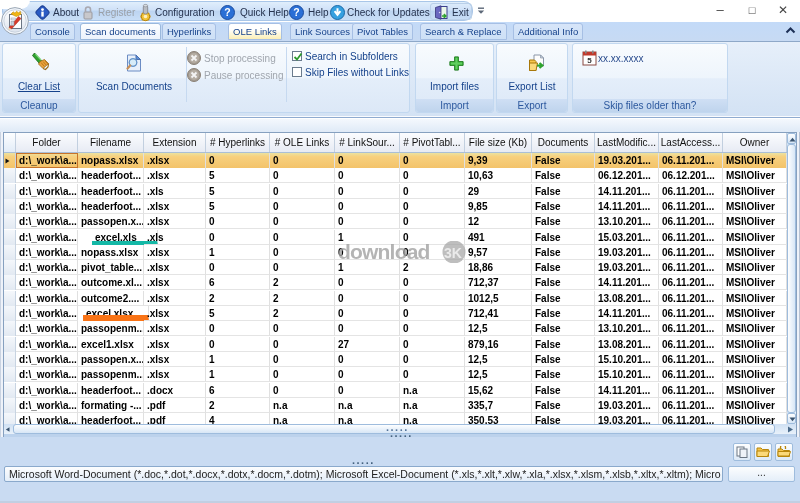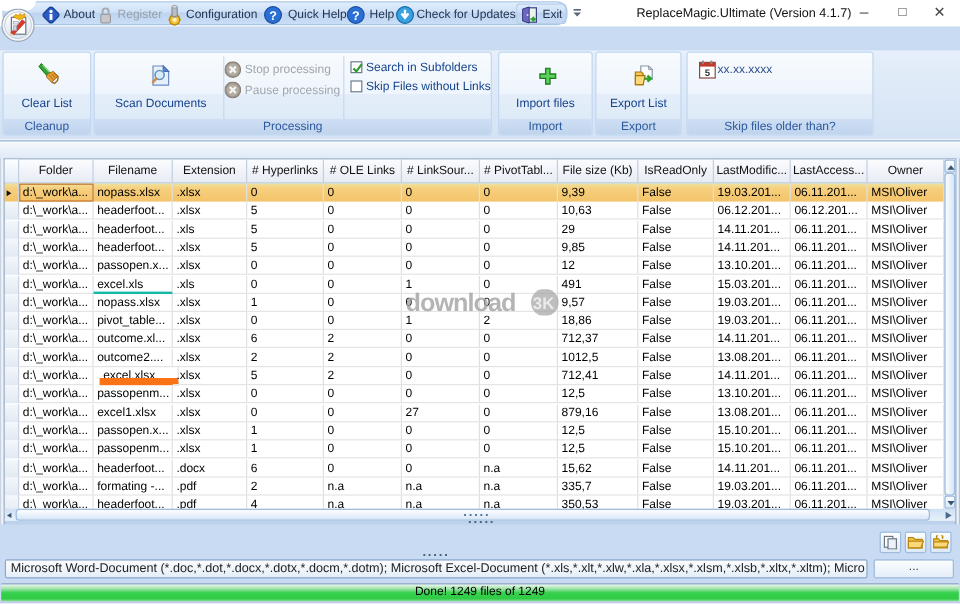--- a/index.html
+++ b/index.html
@@ -27,21 +27,21 @@
 .btnlabel { position:absolute; text-align:center; color:#15428b; font-size:10px; white-space:nowrap; }
 
 .graytext { position:absolute; color:#a0a6ae; font-size:10px; white-space:nowrap; }
 .cbx { position:absolute; width:10px; height:10px; background:#fff; border:1px solid #6a7b8d; }
 .cbxlabel { position:absolute; color:#15428b; font-size:10px; white-space:nowrap; }
 #gapstrip { position:absolute; left:0; top:118px; width:800px; height:14px; background:linear-gradient(#f4f8fd, #dfeaf7); border-top:1px solid #fff; }
 
 #grid { position:absolute; left:3px; top:132px; width:794px; height:305px; background:#fff; border:1px solid #86a0bf; }
 #ghead { position:absolute; left:0; top:0; width:792px; height:20px; background:linear-gradient(#fbfcfe, #e7ebf4); border-bottom:1px solid #aabfd6; }
 .hc { position:absolute; top:0; height:19px; line-height:19px; text-align:center; color:#111; border-right:1px solid #c2cfdf; font-size:10px; overflow:hidden; white-space:nowrap; }
-.row { position:absolute; left:0; width:792px; height:16px; }
+.row { position:absolute; left:0; width:792px; height:16px;font-weight:bold; }
 .cell { position:absolute; top:0; height:15px; line-height:15px; padding-left:3px; border-right:1px solid #e0e0e0; color:#000; font-size:10px; white-space:nowrap; overflow:hidden; }
 #watermark { position:absolute; left:327px; top:108px; width:150px; height:24px; z-index:5; }
 
 #vscroll { position:absolute; left:783px; top:0px; width:9px; height:291px; background:linear-gradient(90deg,#cfe0f3,#e8f1fa); }
 .vbtn { position:absolute; left:0; width:9px; height:11px; border:1px solid #9ebcdd; border-radius:2px; background:linear-gradient(#fdfeff,#d7e6f6); }
 #vthumb { position:absolute; left:0px; top:11px; width:9px; height:269px; border:1px solid #9ebcdd; border-radius:3px; background:linear-gradient(90deg,#fdfeff,#d7e6f6); }
 #hscroll { position:absolute; left:0; top:291px; width:792px; height:10px; background:linear-gradient(#cfe0f3, #e8f1fa); }
 #hthumb { position:absolute; left:9px; top:0px; width:762px; height:10px; border:1px solid #9ebcdd; border-radius:3px; background:linear-gradient(#fdfeff, #d7e6f6); }
 #gridsplit { position:absolute; left:0; top:301px; width:792px; height:3px; background:#bcd2ec; }
 
@@ -102,21 +102,20 @@
       <path d="M1.5 2.5 L7 0.8 V14.2 L1.5 12.5 Z" fill="#6a67c0" stroke="#37357a" stroke-width="0.8"></path>
       <circle cx="5.6" cy="7.5" r="0.8" fill="#d8dcf0"></circle>
       <path d="M8 11 l3.2 0 M9.8 9.2 L11.8 11 L9.8 12.8" stroke="#2fa32f" stroke-width="1.6" fill="none"></path>
     </svg>
     <span class="mitem" style="left:449px;">Exit</span>
   </div>
   <svg style="position:absolute;left:477px;top:7px" width="8" height="8" viewBox="0 0 8 8">
       <rect x="1" y="0.5" width="6" height="1.4" fill="#5c6878"></rect>
       <path d="M0.8 3.4 L4 6.8 L7.2 3.4 Z" fill="#5c6878"></path>
     </svg>
-  <div id="titletext">ReplaceMagic.Ultimate  (Version 4.1.7)</div>
   <span class="winbtn" style="left:705px;">–</span>
   <span class="winbtn" style="left:737px;font-size:11px;">□</span>
   <span class="winbtn" style="left:768px;font-size:12px;">✕</span>
   <div style="position:absolute;left:0;top:0;width:30px;height:9px;background:#ffffff;border-radius:0 0 16px 0;"></div>
   <div id="orb">
     <svg style="position:absolute;left:1px;top:7px;z-index:20" width="28" height="28" viewBox="0 0 28 28">
       <circle cx="14" cy="14" r="13.4" fill="#f2f6fb" stroke="#9aa6b4" stroke-width="1"></circle>
       <circle cx="14" cy="14" r="11.2" fill="url(#og)" stroke="#c2ccd8" stroke-width="0.8"></circle>
       <defs>
           <linearGradient id="og" x1="0" y1="0" x2="0" y2="1">
@@ -125,30 +124,43 @@
           </linearGradient>
         </defs>
       <rect x="8.5" y="7.5" width="12" height="14" fill="#fff" stroke="#6b7684"></rect>
       <path d="M8 20.5 L17.5 9.5 L20 11.5 L10.5 22 Z" fill="#d93b2a" stroke="#a02415" stroke-width="0.5"></path>
       <path d="M8 20.5 L10.5 22 L7.3 22.8 Z" fill="#f3c98e"></path>
       <path d="M10 7 l2.2-2.2 1.8 1.4 1.6-2 1.8 1.6 2-1.4 0.6 2.8 -4.6 2.4 Z" fill="#f2b614" stroke="#c08908" stroke-width="0.6"></path>
       <rect x="10" y="11" width="4.5" height="2" fill="#e8edf4" stroke="#8a94a2" stroke-width="0.5"></rect>
       <rect x="10" y="14.5" width="3" height="4" fill="#c9d2dd" stroke="#8a94a2" stroke-width="0.5"></rect>
     </svg>
   </div>
+  <div id="tabrow">
+    <span class="tab tb" style="left:30px;">Console</span>
+    <span class="tab tb" style="left:80px;background:linear-gradient(#fdfeff,#ecf3fc);border-color:#9ab8dc;">Scan documents</span>
+    <span class="tab tb" style="left:162px;">Hyperlinks</span>
+    <span class="tab tb" style="left:228px;background:linear-gradient(#ffffff 35%,#fbefb6);">OLE Links</span>
+    <span class="tab tb" style="left:290px;">Link Sources</span>
+    <span class="tab tb" style="left:352px;">Pivot Tables</span>
+    <span class="tab tb" style="left:420px;">Search &amp; Replace</span>
+    <span class="tab tb" style="left:513px;">Additional Info</span>
+    <svg style="position:absolute;left:785px;top:4px" width="11" height="8" viewBox="0 0 11 8">
+        <path d="M1.5 6.5 L5.5 2.5 L9.5 6.5" fill="none" stroke="#1c2f55" stroke-width="2"></path>
+      </svg>
+  </div>
   <div id="ribbon">
     <div class="group" style="left:2px;width:74px;">
       <svg style="position:absolute;left:28px;top:8px" width="19" height="19" viewBox="0 0 19 19">
         <path d="M3.5 1 L10.5 8.5 L8 11 L1.5 3.5 Z" fill="#2fa32f" stroke="#156515" stroke-width="0.8"></path>
         <path d="M4.5 2.2 L10 8" stroke="#7fd87f" stroke-width="1.2"></path>
         <path d="M9 9.5 L13.5 7.5 L17.5 11.5 L12 16.5 L7.5 12 Z" fill="#e8a33d" stroke="#9a6a18" stroke-width="0.8"></path>
         <path d="M10 10.5 L13.5 14.5 M12 9.5 L15.2 13 M13.8 8.6 L16.8 11.8" stroke="#c07818" stroke-width="1"></path>
         <path d="M12 16.5 L14.5 17.5 L17 15 L17.5 11.5" fill="none" stroke="#9a6a18" stroke-width="1.2"></path>
       </svg>
-      <div class="btnlabel" style="left:0;top:37px;width:100%;">Clear List</div>
+      <div class="btnlabel" style="left:0;top:37px;width:100%;text-decoration:underline;">Clear List</div>
       <div class="glabel">Cleanup</div>
     </div>
     <div class="group" style="left:78px;width:332px;">
       <svg style="position:absolute;left:47px;top:10px" width="16" height="18" viewBox="0 0 16 18">
         <path d="M1.5 1 H10 L14.5 5.5 V17 H1.5 Z" fill="#e8f0fa" stroke="#6b8cc4"></path>
         <path d="M10 1 L10 5.5 L14.5 5.5 Z" fill="#5b8dd6" stroke="#4a6fae"></path>
         <circle cx="7" cy="8.5" r="3.8" fill="#d6ecf8" stroke="#7aa8d8" stroke-width="1.3"></circle>
         <circle cx="7" cy="8.5" r="3.8" fill="none" stroke="#4a7ab4" stroke-width="0.5"></circle>
         <line x1="4.2" y1="11.5" x2="1.5" y2="14.5" stroke="#c89058" stroke-width="2.2" stroke-linecap="round"></line>
       </svg>
@@ -166,21 +178,20 @@
           <circle cx="7" cy="7" r="5" fill="#b5ada3"></circle>
         <path d="M4.5 4.5 L9.5 9.5 M9.5 4.5 L4.5 9.5" stroke="#f4f4f4" stroke-width="1.9"></path>
       </svg>
       <span class="graytext" style="left:125px;top:26px;">Pause processing</span>
       <span class="cbx" style="left:213px;top:7px;"><svg width="10" height="10" viewBox="0 0 10 10">
             <path d="M1.5 5 L4 7.5 L8.5 1.5" fill="none" stroke="#2d9a2d" stroke-width="1.8"></path>
           </svg></span>
       <span class="cbxlabel" style="left:226px;top:7px;">Search in Subfolders</span>
       <span class="cbx" style="left:213px;top:23px;"></span>
       <span class="cbxlabel" style="left:226px;top:23px;">Skip Files without Links</span>
-      <div class="glabel">Processing</div>
     </div>
     <div class="group" style="left:415px;width:79px;padding-left:44px;">
       <svg style="position:absolute;left:32px;top:11px" width="17" height="17" viewBox="0 0 18 18">
         <path d="M7 2 h4 v5 h5 v4 h-5 v5 h-4 v-5 h-5 v-4 h5 z" fill="#3cb43c" stroke="#1d7a1d"></path>
         <path d="M8 3 h2 v5 h5 v2 h-5 v5 h-2 v-5 h-5 v-2 h5 z" fill="#62cf62"></path>
       </svg>
       <div class="btnlabel" style="left:0;top:37px;width:100%;">Import files</div>
       <div class="glabel">Import</div>
     </div>
     <div class="group" style="left:496px;width:72px;">
@@ -214,21 +225,21 @@
   <div id="ghead">
     <div class="hc" style="left:0px;width:12px;background:linear-gradient(#fdfeff,#e2ecf8);"></div>
     <div class="hc" style="left:12px;width:62px;">Folder</div>
     <div class="hc" style="left:74px;width:66px;">Filename</div>
     <div class="hc" style="left:140px;width:62px;">Extension</div>
     <div class="hc" style="left:202px;width:64px;"># Hyperlinks</div>
     <div class="hc" style="left:266px;width:65px;"># OLE Links</div>
     <div class="hc" style="left:331px;width:65px;"># LinkSour...</div>
     <div class="hc" style="left:396px;width:65px;"># PivotTabl...</div>
     <div class="hc" style="left:461px;width:67px;">File size (Kb)</div>
-    <div class="hc" style="left:528px;width:63px;">IsReadOnly</div>
+    <div class="hc" style="left:528px;width:63px;">Documents</div>
     <div class="hc" style="left:591px;width:64px;">LastModific...</div>
     <div class="hc" style="left:655px;width:64px;">LastAccess...</div>
     <div class="hc" style="left:719px;width:64px;">Owner</div>
   </div>
   <div class="row" style="top:20.0px;height:15.3px;background:linear-gradient(#ece2a0 0%,#f7d07e 25%,#f3c36a 100%);">
     <div class="cell" style="left:0;width:12px;padding-left:0;background:linear-gradient(#ece2a0 0%,#f7d07e 25%,#f3c36a 100%);border-right:1px solid #c8d4e2;">
           <svg width="5" height="6" viewBox="0 0 5 6" style="position:absolute;left:1px;top:5px">
             <path d="M0.5 0.5 L4.5 3 L0.5 5.5 Z" fill="#111"></path>
           </svg>
         </div>
@@ -301,21 +312,21 @@
     <div class="cell" style="left:396px;width:65px;border-bottom:1px solid #e4e4e4;">0</div>
     <div class="cell" style="left:461px;width:67px;border-bottom:1px solid #e4e4e4;">12</div>
     <div class="cell" style="left:528px;width:63px;border-bottom:1px solid #e4e4e4;">False</div>
     <div class="cell" style="left:591px;width:64px;border-bottom:1px solid #e4e4e4;">13.10.201...</div>
     <div class="cell" style="left:655px;width:64px;border-bottom:1px solid #e4e4e4;">06.11.201...</div>
     <div class="cell" style="left:719px;width:64px;border-bottom:1px solid #e4e4e4;">MSI\Oliver</div>
   </div>
   <div class="row" style="top:96.5px;height:15.3px;">
     <div class="cell" style="left:0;width:12px;padding-left:0;background:linear-gradient(#f4f7fb,#e2e9f2);border-right:1px solid #c8d4e2;"></div>
     <div class="cell" style="left:12px;width:62px;border-bottom:1px solid #e4e4e4;">d:\_work\a...</div>
-    <div class="cell" style="left:74px;width:66px;border-bottom:2px solid #14b8a6;">excel.xls</div>
+    <div class="cell" style="left:88px;width:66px;border-bottom:4px solid #14b8a6;">excel.xls</div>
     <div class="cell" style="left:140px;width:62px;border-bottom:1px solid #e4e4e4;">.xls</div>
     <div class="cell" style="left:202px;width:64px;border-bottom:1px solid #e4e4e4;">0</div>
     <div class="cell" style="left:266px;width:65px;border-bottom:1px solid #e4e4e4;">0</div>
     <div class="cell" style="left:331px;width:65px;border-bottom:1px solid #e4e4e4;">1</div>
     <div class="cell" style="left:396px;width:65px;border-bottom:1px solid #e4e4e4;">0</div>
     <div class="cell" style="left:461px;width:67px;border-bottom:1px solid #e4e4e4;">491</div>
     <div class="cell" style="left:528px;width:63px;border-bottom:1px solid #e4e4e4;">False</div>
     <div class="cell" style="left:591px;width:64px;border-bottom:1px solid #e4e4e4;">15.03.201...</div>
     <div class="cell" style="left:655px;width:64px;border-bottom:1px solid #e4e4e4;">06.11.201...</div>
     <div class="cell" style="left:719px;width:64px;border-bottom:1px solid #e4e4e4;">MSI\Oliver</div>
@@ -553,14 +564,13 @@
       <svg style="position:absolute;left:1px;top:2px" width="14" height="12" viewBox="0 0 14 12">
         <path d="M1 3 h4 l1.5 1.5 h6 v6 h-11.5 z" fill="#f7c64c" stroke="#b8860b"></path>
         <path d="M3.5 3 v-1.5 a2.5 2.5 0 0 1 5 0 V3" fill="none" stroke="#b8860b" stroke-width="1.3"></path>
         <path d="M1 5.5 h12.5 l-1.5 4.5 h-11 z" fill="#fbd97a" stroke="#b8860b"></path>
       </svg>
     </span>
     <span style="position:absolute;left:352px;top:17px;color:#44617e;font-size:11px;letter-spacing:1.5px;font-weight:bold;">.....</span>
     <div id="filterbar">Microsoft Word-Document (*.doc,*.dot,*.docx,*.dotx,*.docm,*.dotm); Microsoft Excel-Document (*.xls,*.xlt,*.xlw,*.xla,*.xlsx,*.xlsm,*.xlsb,*.xltx,*.xltm); Micro</div>
     <div id="dotsbtn">...</div>
   </div>
-  <div id="progress">Done! 1249 files of 1249</div>
 </div>
 
 </body></html>

